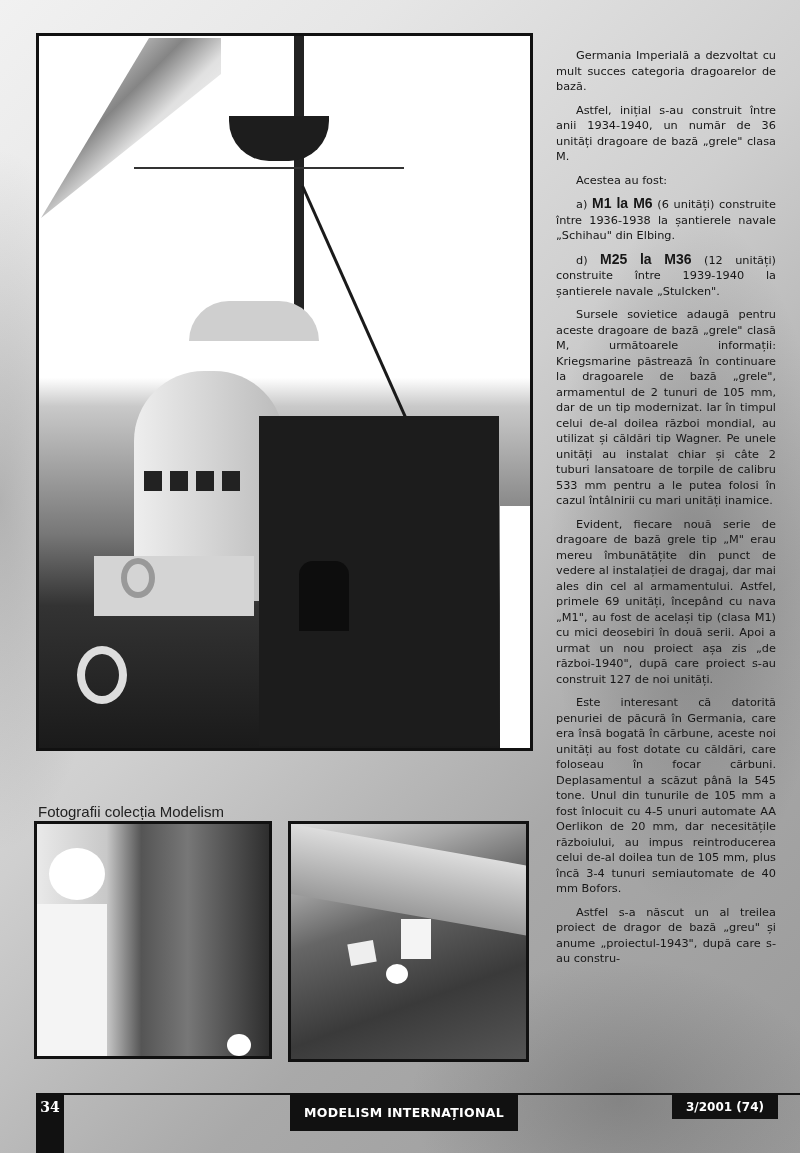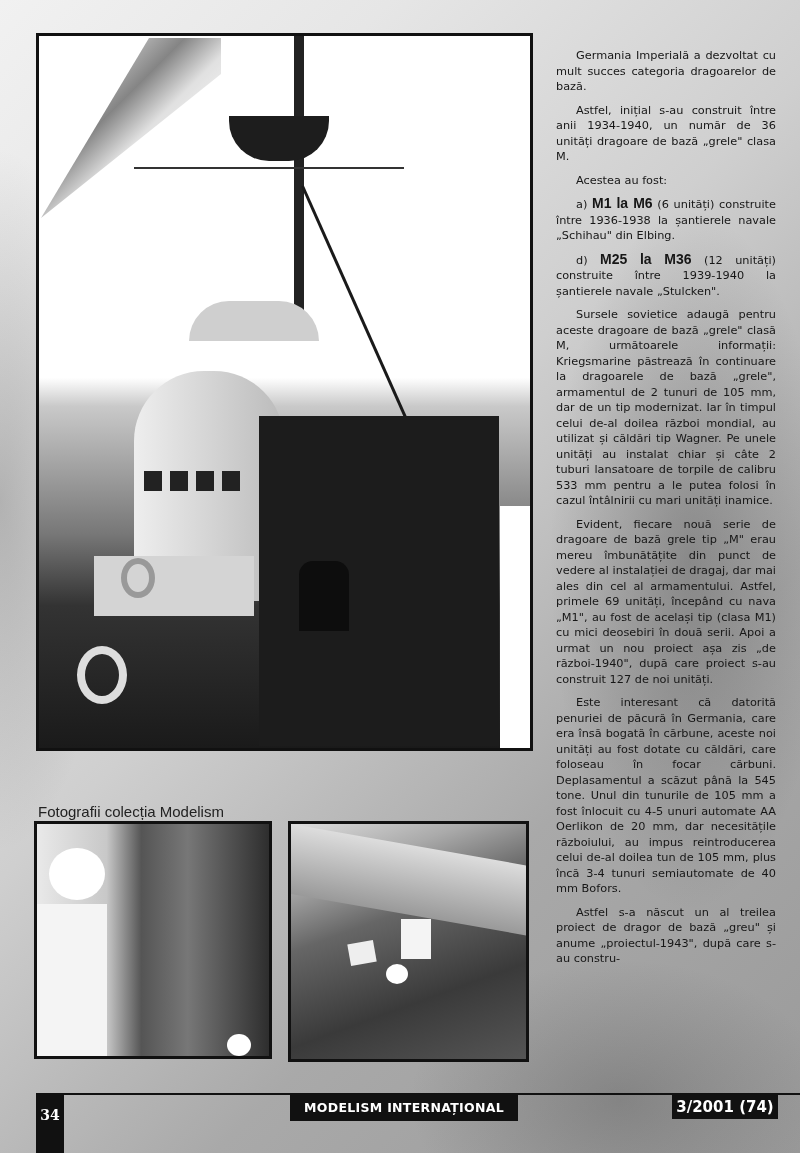--- a/index.html
+++ b/index.html
@@ -60,30 +60,30 @@
     position: absolute; left: 548px; top: 40px; width: 236px;
     font-family: "DejaVu Sans", sans-serif; font-size: 11.3px; line-height: 15.5px;
     text-align: justify; color: #161616;
   }
   .text-col p { margin: 8px; text-indent: 20px; }
   .text-col b { font-family: "Liberation Sans", sans-serif; font-weight: bold; font-size: 14px; }
   .footer-rule { position: absolute; left: 36px; top: 1093px; width: 764px; height: 2px; background: #111; }
   .pagenum {
     position: absolute; left: 36px; top: 1093px; width: 28px; height: 60px; background: #111;
     color: #fff; font-family: "DejaVu Serif", serif; font-weight: bold; font-size: 14px;
-    text-align: center; padding-top: 14px; box-sizing: border-box;
+    text-align: center; padding-top: 6px; box-sizing: border-box;
   }
   .mag-name {
-    position: absolute; left: 290px; top: 1093px; width: 228px; height: 28px; background: #111;
+    position: absolute; left: 290px; top: 1093px; width: 228px; height: 38px; background: #111;
     color: #fff; font-family: "DejaVu Sans", sans-serif; font-weight: bold; font-size: 12.5px;
     display: flex; align-items: center; justify-content: center; letter-spacing: 0.3px;
   }
   .issue {
     position: absolute; left: 672px; top: 1095px; width: 106px; height: 24px; background: #111;
-    color: #fff; font-family: "DejaVu Sans", sans-serif; font-weight: bold; font-size: 15px;
+    color: #fff; font-family: "DejaVu Sans", sans-serif; font-weight: bold; font-size: 12px;
     display: flex; align-items: center; justify-content: center;
   }
 </style>
 </head>
 <body>
 
 <div class="bg-shade"></div>
 
 <div class="photo photo-main">
   <div class="mast"></div>

